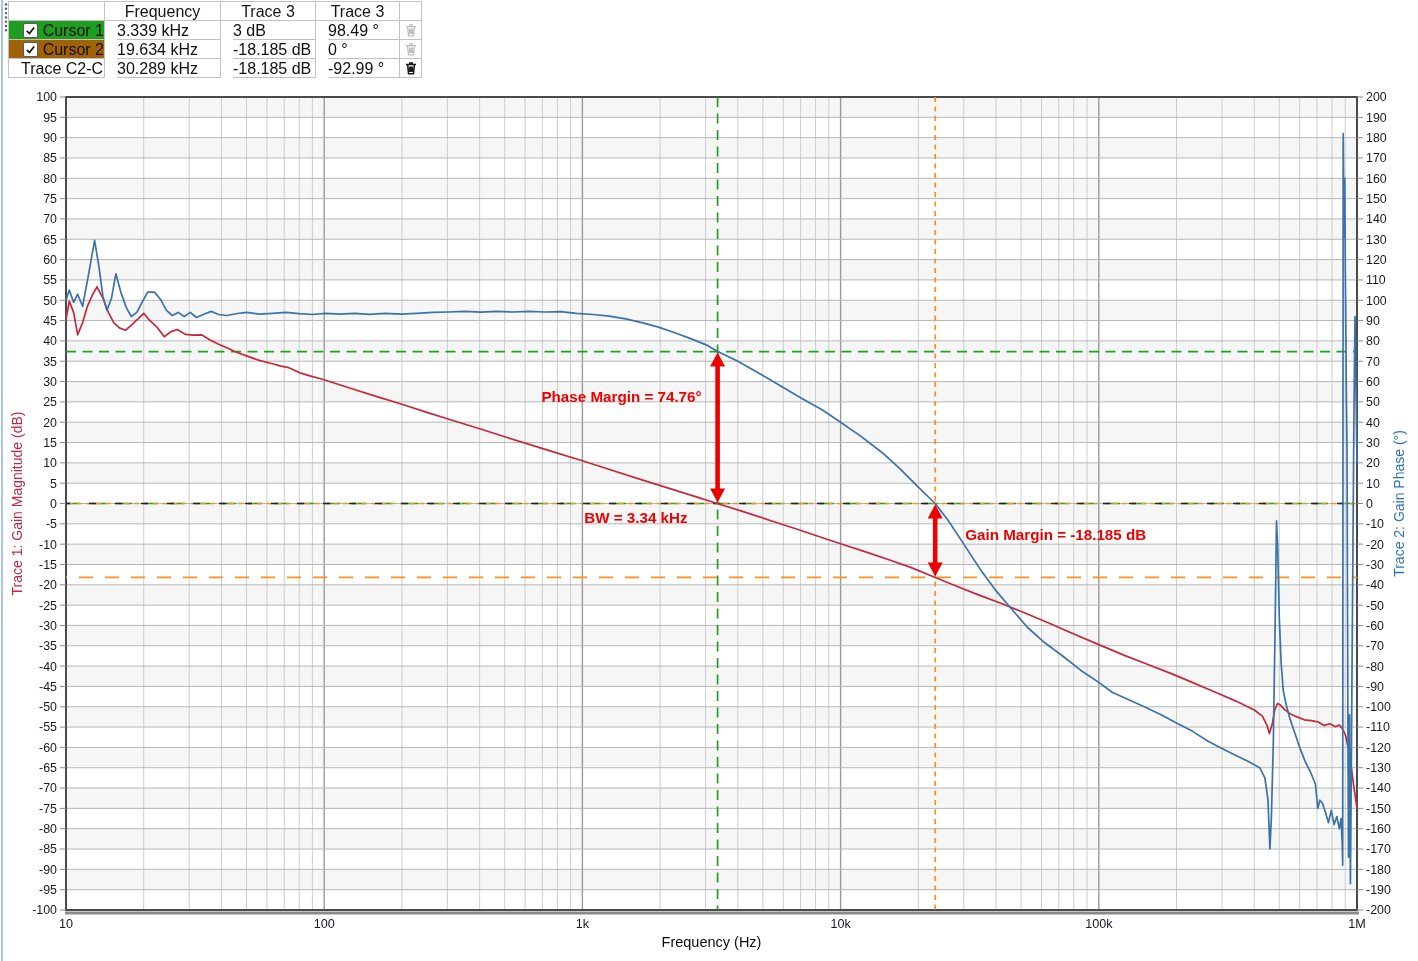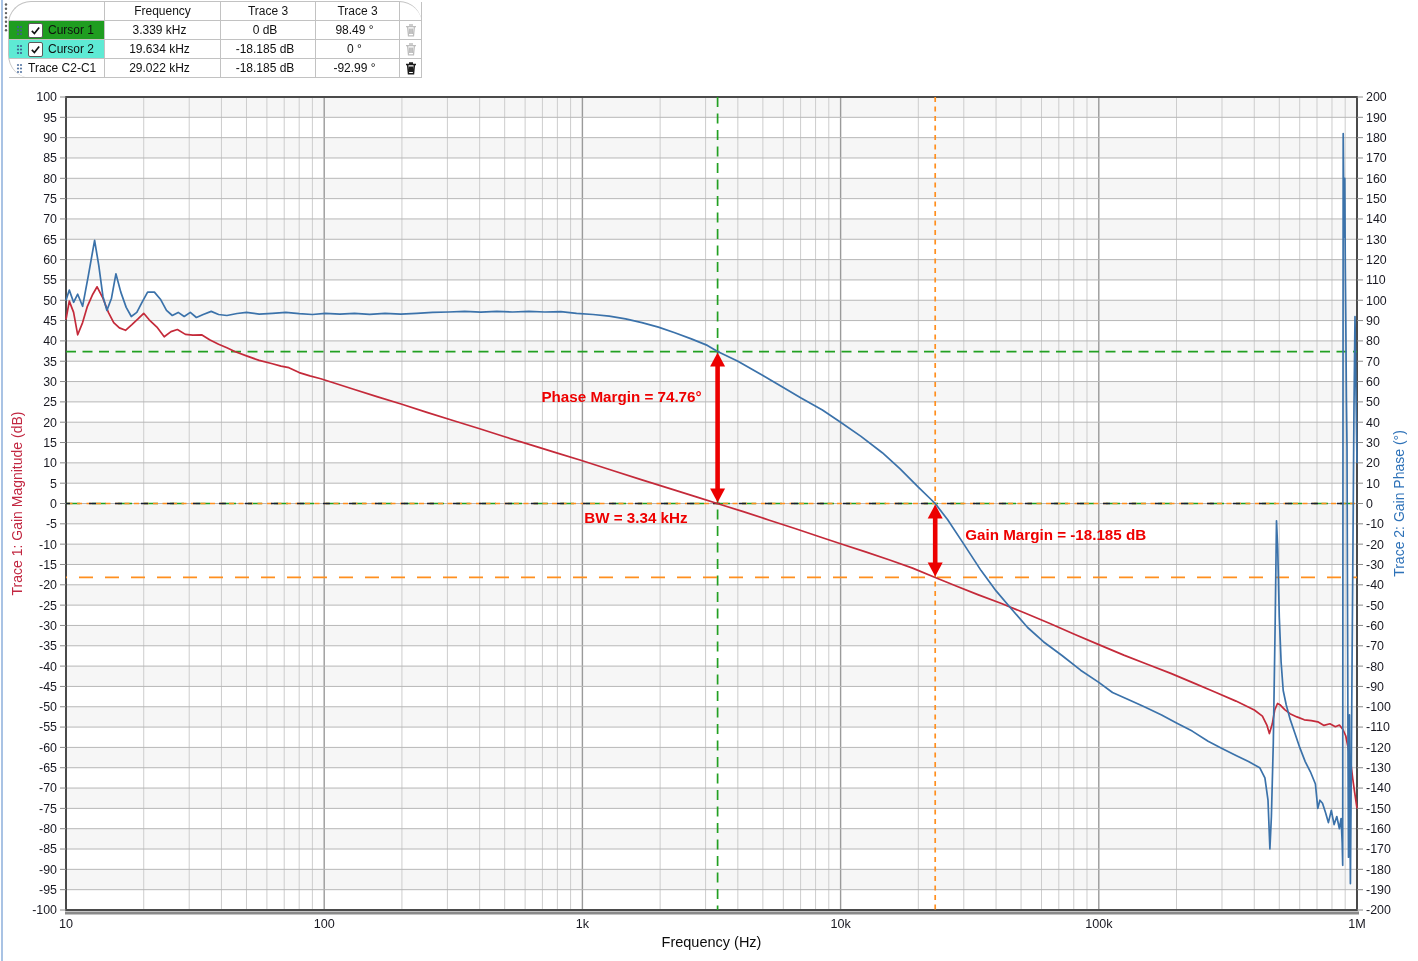--- a/index.html
+++ b/index.html
@@ -4,25 +4,25 @@
 <style>
   html,body{margin:0;padding:0;background:#fff;width:1418px;height:961px;overflow:hidden;
             font-family:"Liberation Sans",sans-serif;}
   #page{position:relative;width:1418px;height:961px;background:#fff;}
   #splitter{position:absolute;left:1px;top:0;width:2px;height:961px;background:#a9c3e4;}
   #panel-handle{position:absolute;left:3px;top:2px;}
   
   #cursor-table{position:absolute;left:8px;top:1px;display:grid;
     grid-template-columns:96px 116px 95px 84px 22px;
     border-top:1px solid #c2c2c2;border-left:1px solid #c2c2c2;
-    font-size:12px;color:#101010;background:#fff;border-radius:23px;}
+    font-size:16px;color:#101010;background:#fff;}
   .tc{height:19px;line-height:19px;border-right:1px solid #c2c2c2;border-bottom:1px solid #c2c2c2;
       white-space:nowrap;overflow:hidden;box-sizing:border-box;}
   .tc.head{text-align:center;color:#151515;}
-  .tc.num{text-align:center;padding-right:6px;}
+  .tc.num{text-align:left;padding-right:6px;margin-left:12px;}
   .tc.name{display:flex;align-items:center;gap:5px;padding-left:7px;}
   .cb{width:13px;height:13px;background:#fff;border:1px solid #5a5a5a;border-radius:2px;
       display:inline-flex;align-items:center;justify-content:center;flex:0 0 auto;}
   .trashcell{display:flex;align-items:center;justify-content:center;}
   .trash{background:none;border:none;padding:0;margin:0;cursor:pointer;line-height:0;}
   .trash.disabled svg{stroke:#bdbdbd;}
   .trash.enabled svg{stroke:#1d1d1d;}
   
   #plot{position:absolute;left:0;top:88px;}
   svg text{font-family:"Liberation Sans",sans-serif;}
@@ -66,29 +66,29 @@
           </g>
         </svg>
       <span class="cb">
           <svg width="11" height="11" viewBox="0 0 12 12">
             <polyline points="2,6.5 4.8,9.3 10,2.6" fill="none" stroke="#111" stroke-width="1.8"></polyline>
           </svg>
         </span>
       <span>Cursor 1</span>
     </div>
     <div class="tc num">3.339 kHz</div>
-    <div class="tc num">0 dB</div>
+    <div class="tc num">3 dB</div>
     <div class="tc num">98.49 °</div>
     <div class="tc trashcell">
       <button class="trash disabled"><svg width="14" height="14" viewBox="0 0 14 14" fill="none" stroke-width="1.3">
             <path d="M5 2 h4 M2 3.6 h10 M3.6 3.6 l0.9 9.2 h5 l0.9 -9.2 M5.6 5.6 v5.4 M7 5.6 v5.4 M8.4 5.6 v5.4"></path>
           </svg></button>
     </div>
 
-    <div class="tc name" style="background: #5eead4;">
+    <div class="tc name" style="background: #a16207;">
       <svg width="7" height="11" viewBox="0 0 7 11">
           <g fill="#3f618f">
             <circle cx="2" cy="2" r="1.1"></circle>
             <circle cx="5" cy="2" r="1.1"></circle>
             <circle cx="2" cy="5.5" r="1.1"></circle>
             <circle cx="5" cy="5.5" r="1.1"></circle>
             <circle cx="2" cy="9" r="1.1"></circle>
             <circle cx="5" cy="9" r="1.1"></circle>
           </g>
         </svg>
@@ -114,21 +114,21 @@
             <circle cx="2" cy="2" r="1.1"></circle>
             <circle cx="5" cy="2" r="1.1"></circle>
             <circle cx="2" cy="5.5" r="1.1"></circle>
             <circle cx="5" cy="5.5" r="1.1"></circle>
             <circle cx="2" cy="9" r="1.1"></circle>
             <circle cx="5" cy="9" r="1.1"></circle>
           </g>
         </svg>
       <span>Trace C2-C1</span>
     </div>
-    <div class="tc num">29.022 kHz</div>
+    <div class="tc num">30.289 kHz</div>
     <div class="tc num">-18.185 dB</div>
     <div class="tc num">-92.99 °</div>
     <div class="tc trashcell">
       <button class="trash enabled"><svg width="14" height="14" viewBox="0 0 14 14" fill="none" stroke-width="1.5">
             <path d="M5 2 h4 M2 3.6 h10 M3.6 3.6 l0.9 9.2 h5 l0.9 -9.2 M5.6 5.6 v5.4 M7 5.6 v5.4 M8.4 5.6 v5.4"></path>
           </svg></button>
     </div>
   </div>
 
   <svg id="plot" width="1418" height="873">

